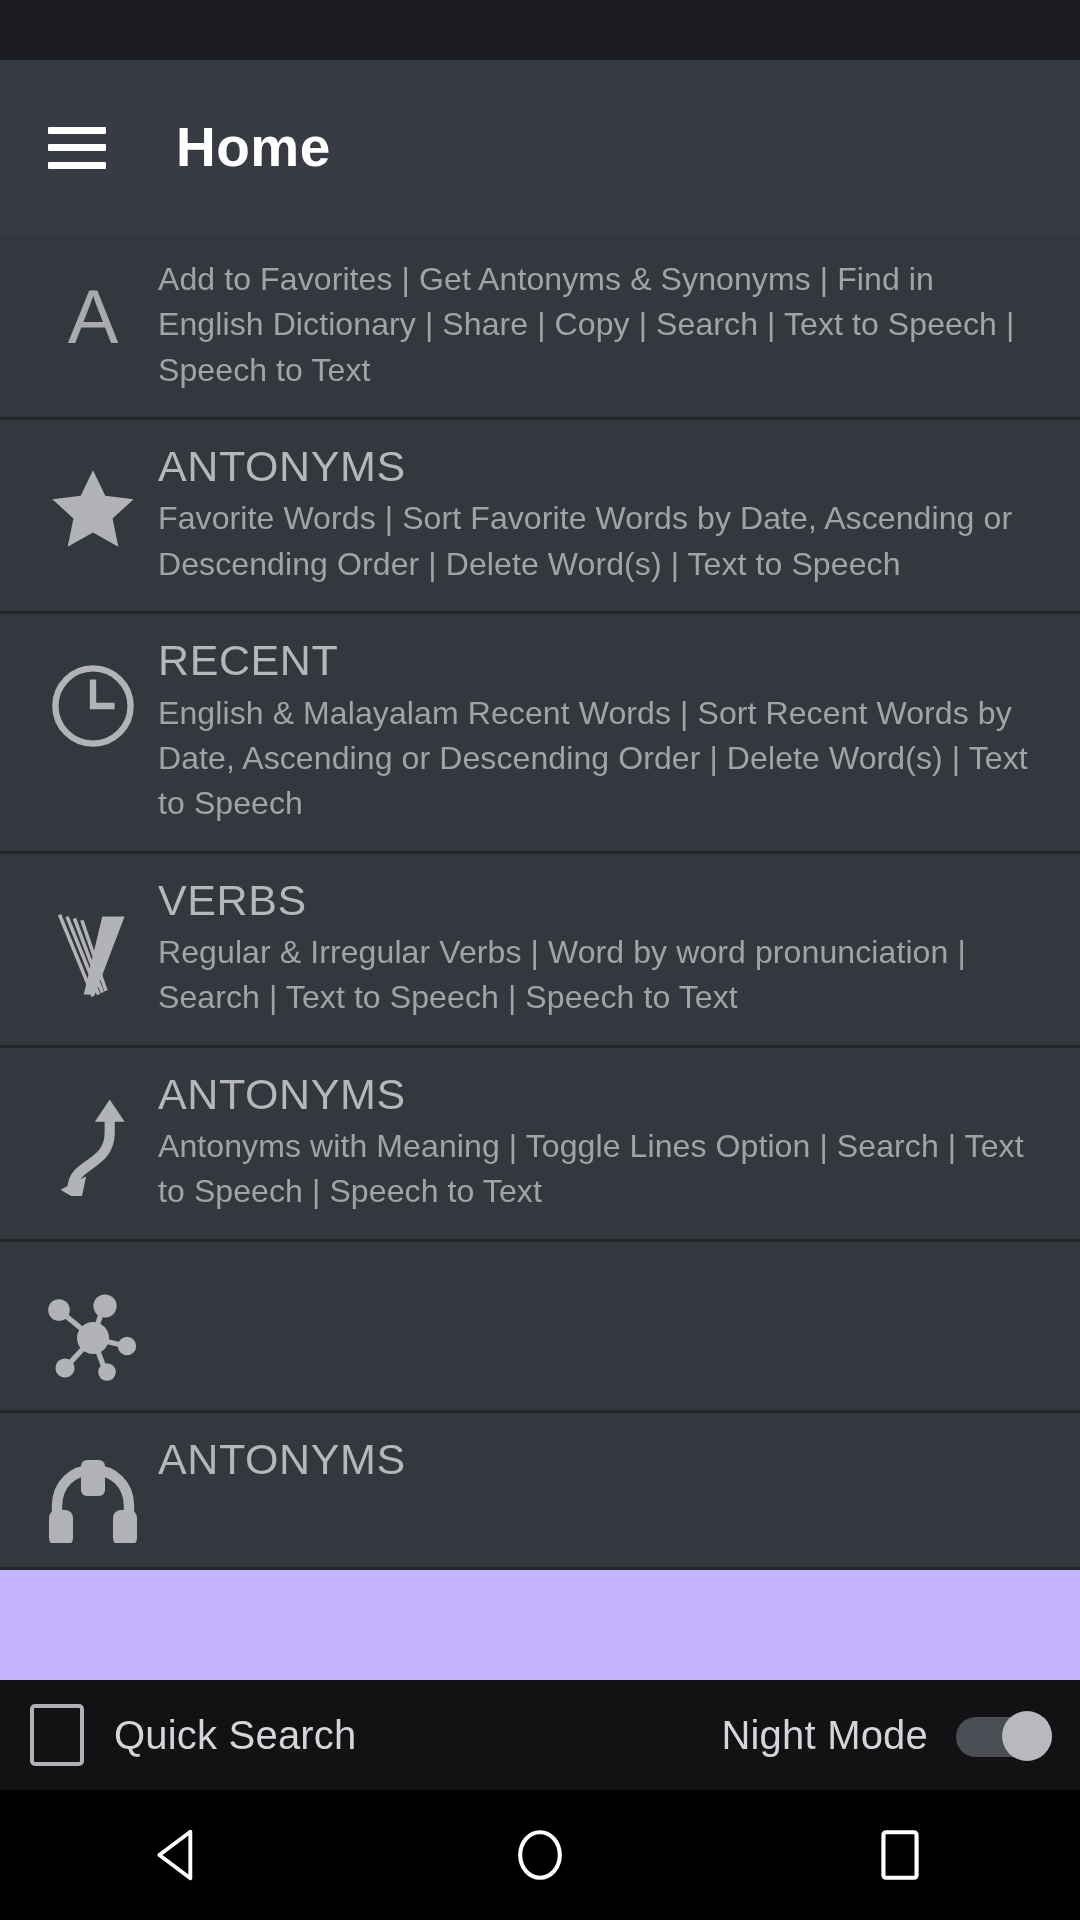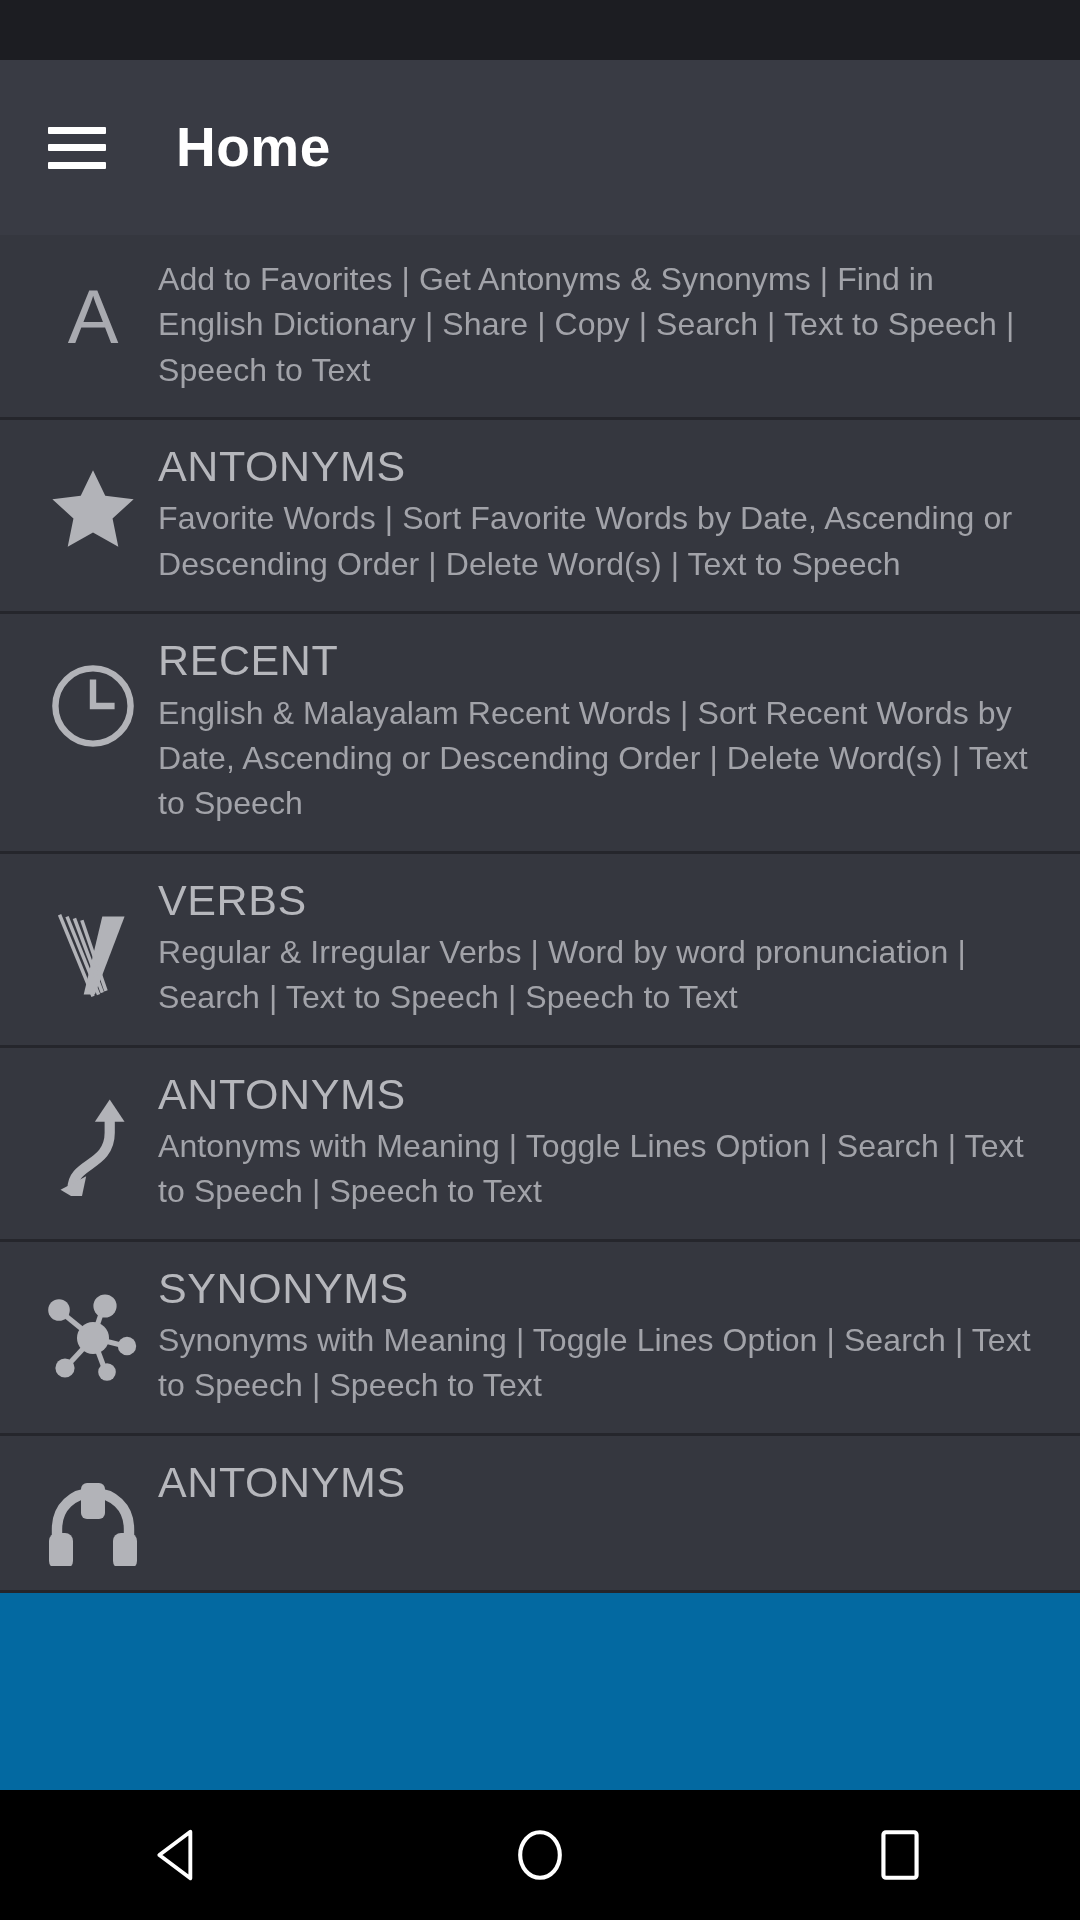--- a/index.html
+++ b/index.html
@@ -2,21 +2,21 @@
 <html><head>
 <meta charset="utf-8">
 <style>
   * { margin:0; padding:0; box-sizing:border-box; }
   html, body {
     width:1080px; height:1920px;
     background:#000;
     font-family:"Liberation Sans", sans-serif;
     overflow:hidden;
   }
-  #screen { position:relative; width:1080px; height:1920px; background:#0369a1; }
+  #screen { position:relative; width:1080px; height:1920px; background:#c4b5fd; }
 
   
   .statusbar { height:60px; background:#1c1d22; width:100%; }
 
   
   .appbar {
     height:175px; background:#393b44;
     display:flex; align-items:center; padding-left:48px;
   }
   .hamburger { width:58px; height:42px; display:flex; flex-direction:column;
@@ -180,42 +180,51 @@
             <line x1="25" y1="26" x2="31" y2="42"></line>
           </g>
           <circle cx="25" cy="26" r="8"></circle>
           <circle cx="8" cy="12" r="5.4"></circle>
           <circle cx="31" cy="10" r="5.8"></circle>
           <circle cx="42" cy="30" r="4.6"></circle>
           <circle cx="11" cy="41" r="4.8"></circle>
           <circle cx="32" cy="43" r="4.4"></circle>
         </svg>
       </div>
-      <div class="row-body">
-        <div class="row-title">SYNONYMS</div>
-        <div class="row-desc">Synonyms with Meaning | Toggle Lines Option | Search | Text to Speech | Speech to Text</div>
-      </div>
     </div>
 
     <div class="row">
       <div class="row-icon">
         <svg width="100" height="86" viewBox="0 0 50 42" fill="none">
           <path d="M7 33 V24 C7 13 15 6 25 6 C35 6 43 13 43 24 V33" stroke="#b2b3b8" stroke-width="5.2" fill="none"></path>
           <rect x="3" y="26" width="12" height="18" rx="4" fill="#b2b3b8"></rect>
           <rect x="35" y="26" width="12" height="18" rx="4" fill="#b2b3b8"></rect>
           <rect x="19" y="1" width="12" height="18" rx="3" fill="#b2b3b8"></rect>
         </svg>
       </div>
       <div class="row-body">
         <div class="row-title">ANTONYMS</div>
       </div>
     </div>
 
   </div>
 
+  <div class="bottombar">
+    <div class="bb-left">
+      <div class="checkbox-square"></div>
+      <div class="bb-label">Quick Search</div>
+    </div>
+    <div class="bb-right">
+      <div class="bb-label">Night Mode</div>
+      <div class="switch">
+        <div class="switch-track"></div>
+        <div class="switch-thumb"></div>
+      </div>
+    </div>
+  </div>
 
   <div class="navbar">
     <div class="nav-btn">
       <svg width="62" height="62" viewBox="0 0 24 24" fill="none" stroke="#ffffff" stroke-width="1.5" stroke-linejoin="round">
         <polygon points="16,3 4,12 16,21"></polygon>
       </svg>
     </div>
     <div class="nav-btn">
       <svg width="58" height="58" viewBox="0 0 24 24" fill="none" stroke="#ffffff" stroke-width="1.7">
         <ellipse cx="12" cy="12" rx="8.2" ry="9.4"></ellipse>

